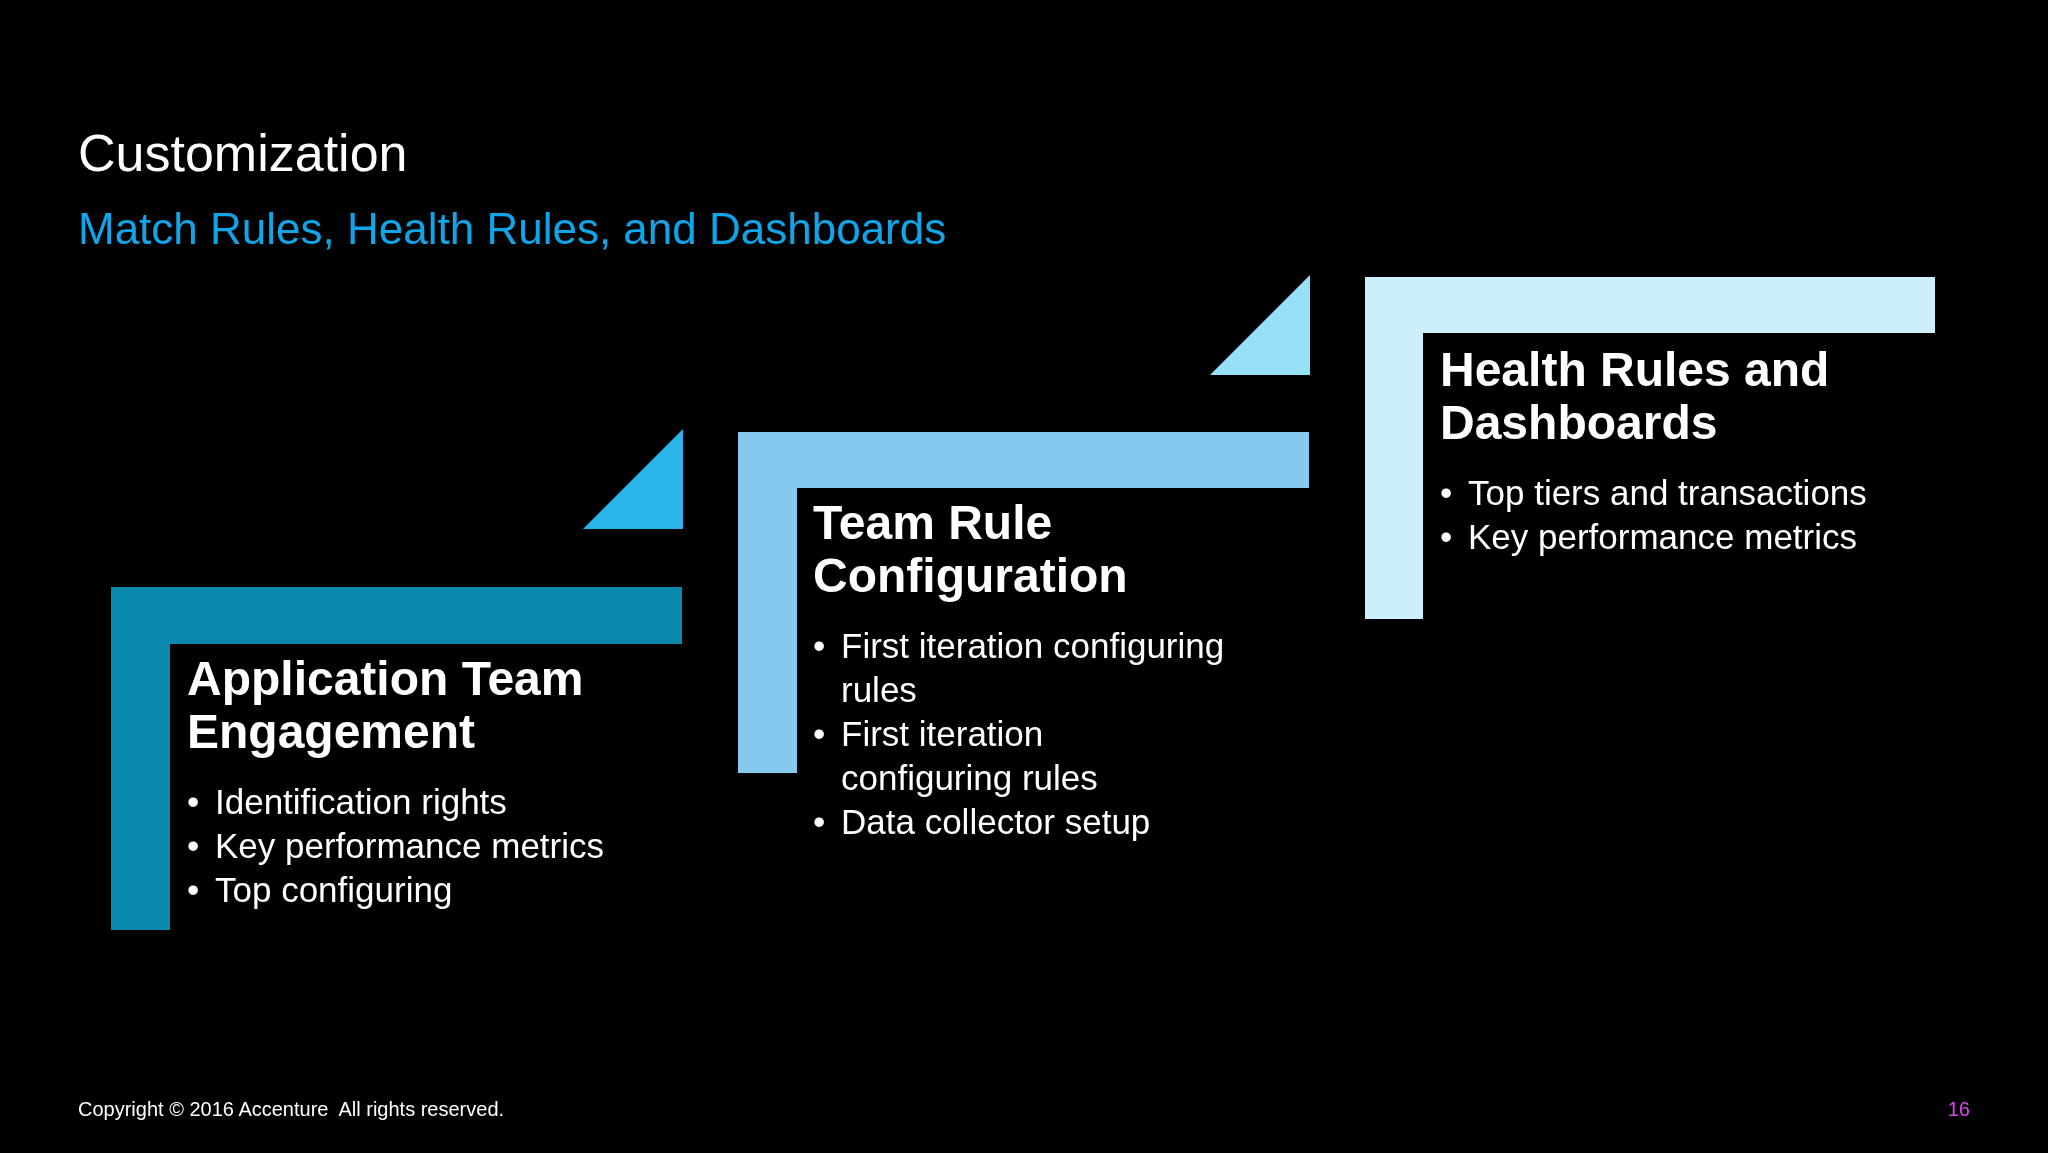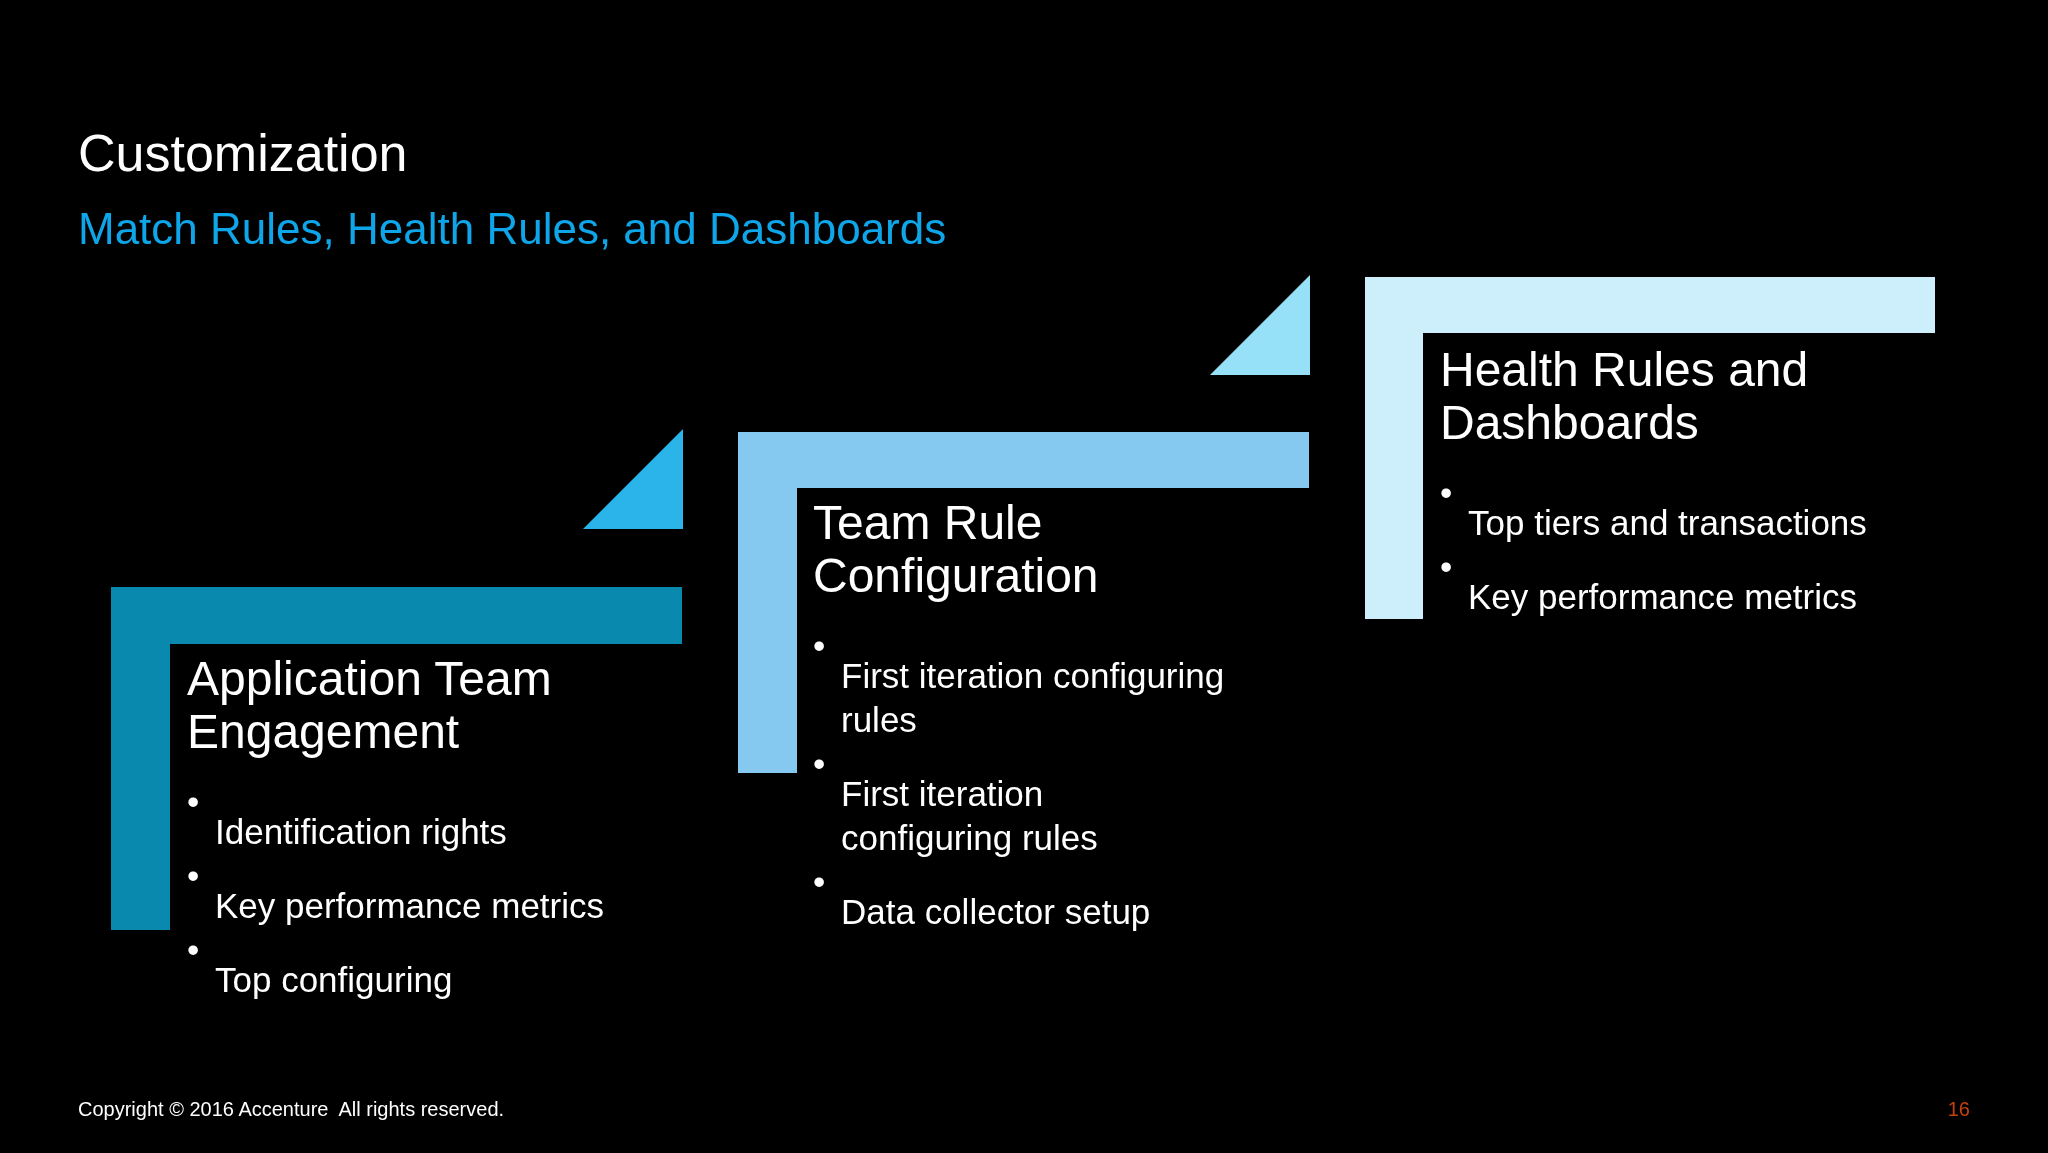--- a/index.html
+++ b/index.html
@@ -29,55 +29,54 @@
   .bar { position: absolute; }
   .step-content {
     position: absolute;
     color: #FFFFFF;
   }
   .step-heading {
     font-size: 48px;
     line-height: 53px;
     white-space: pre-line;
     margin: 0 0 22px 0;
-    font-weight: 400;
+    font-weight: 700;
   }
   ul.bullets {
     list-style: none;
     margin: 0; padding: 0;
     font-size: 35px;
     line-height: 44px;
   }
   ul.bullets li {
     display: flex;
     align-items: flex-start;
   }
   .dot {
     flex: 0 0 28px;
     width: 28px;
   }
   .bullet-text {
     white-space: pre-line;
-    margin-top: 30px;
   }
   .triangle {
     position: absolute;
     width: 100px; height: 100px;
     clip-path: polygon(100% 0, 0 100%, 100% 100%);
   }
   .footer-copyright {
     left: 78px; top: 1097px;
     font-size: 20px; line-height: 1.2;
     color: #FFFFFF;
     white-space: pre;
   }
   .page-number {
     right: 78px; top: 1097px;
     font-size: 20px; line-height: 1.2;
-    color: #c2410c;
+    color: #d946ef;
   }
   
   .s1-bar-h { left: 111px; top: 587px; width: 571px; height: 57px; }
   .s1-bar-v { left: 111px; top: 587px; width: 59px;  height: 343px; }
   .s1-content { left: 187px; top: 652px; width: 540px; }
   .s2-bar-h { left: 738px; top: 432px; width: 571px; height: 56px; }
   .s2-bar-v { left: 738px; top: 432px; width: 59px;  height: 341px; }
   .s2-content { left: 813px; top: 496px; width: 540px; }
   .s3-bar-h { left: 1365px; top: 277px; width: 570px; height: 56px; }
   .s3-bar-v { left: 1365px; top: 277px; width: 58px;  height: 342px; }

